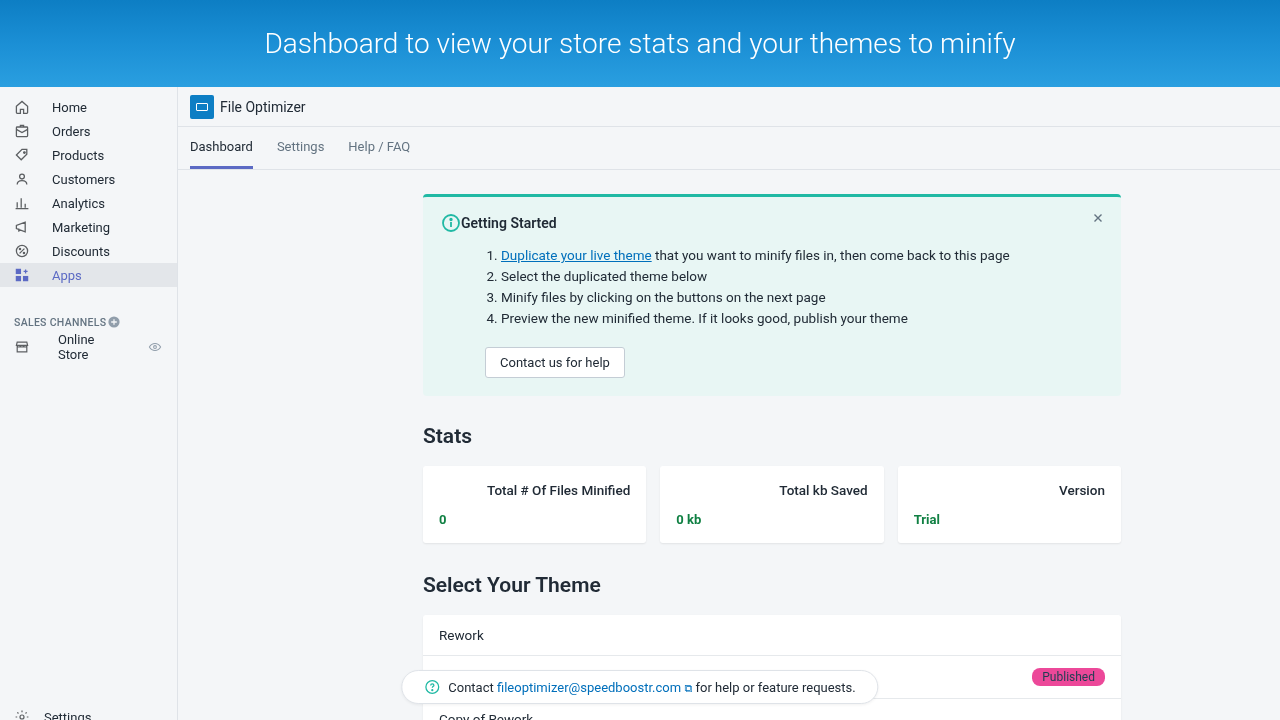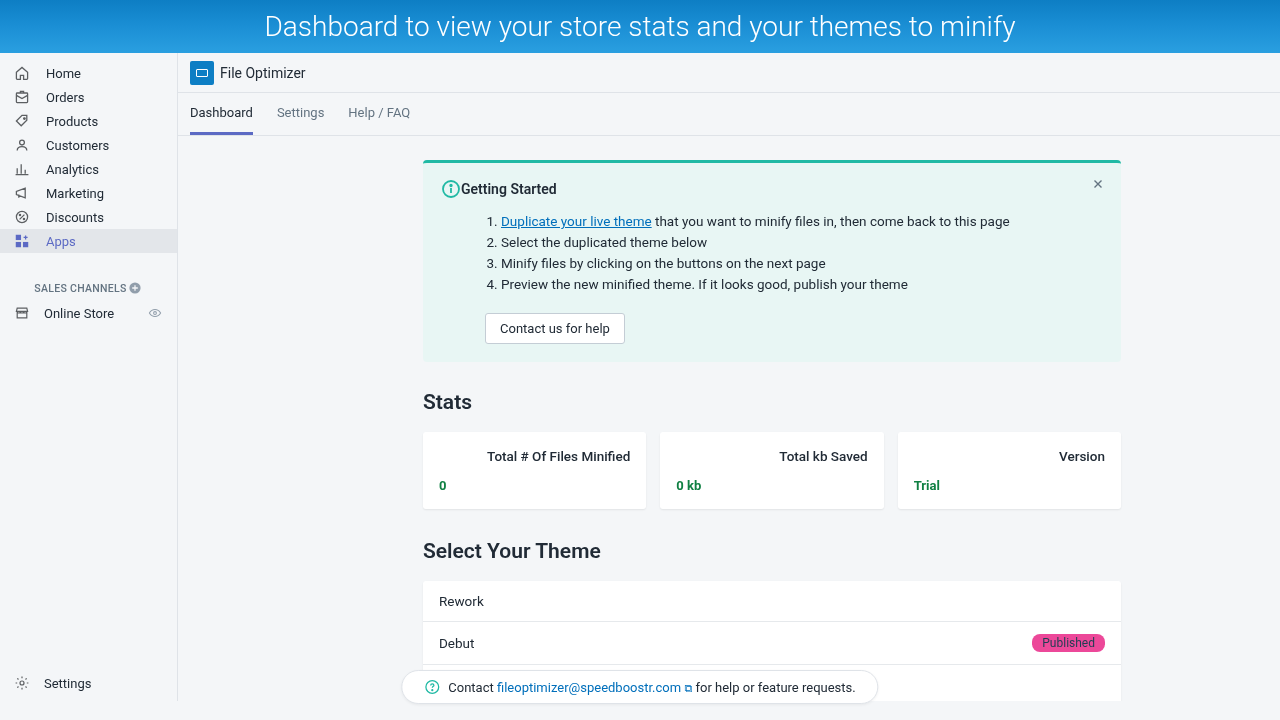--- a/index.html
+++ b/index.html
@@ -1,28 +1,28 @@
 <!DOCTYPE html>
 <html><head>
 <meta charset="utf-8">
 <style>
 * { margin: 0; padding: 0; box-sizing: border-box; font-family: -apple-system, BlinkMacSystemFont, "Segoe UI", Roboto, Helvetica, Arial, sans-serif; }
 body { background: #f4f6f8; width: 1280px; height: 720px; overflow: hidden; }
-.banner { height: 53px; background: linear-gradient(180deg, #0d7ec4 0%, #1b8fd5 50%, #2a9fe0 100%); display: flex; align-items: center; justify-content: center; }
+.banner { height: 87px; background: linear-gradient(180deg, #0d7ec4 0%, #1b8fd5 50%, #2a9fe0 100%); display: flex; align-items: center; justify-content: center; }
 .banner-text { color: #fff; font-size: 28px; font-weight: 300; }
 .app-shell { display: flex; height: calc(100% - 72px); }
 .sidebar { width: 178px; background: #f4f6f8; border-right: 1px solid #dfe3e8; padding-top: 8px; position: relative; }
-.nav-item { display: flex; align-items: center; padding: 4px 14px; height: 24px; color: #212b36; font-size: 13px; cursor: pointer; gap: 16px; }
+.nav-item { display: flex; align-items: center; padding: 4px 14px; height: 24px; color: #212b36; font-size: 13px; cursor: pointer; gap: 22px; }
 .nav-item .icon { width: 16px; height: 16px; display: flex; align-items: center; justify-content: center; }
 .nav-item.active { background: #e3e6ea; color: #5c6ac4; }
 .nav-item.active svg { stroke: #5c6ac4; fill: #5c6ac4; }
-.sales-header { display: flex; align-items: center; justify-content: center; padding: 0 14px; margin-top: 26px; height: 18px; }
+.sales-header { display: flex; align-items: center; justify-content: flex-start; padding: 0 14px; margin-top: 26px; height: 18px; }
 .sales-header-text { font-size: 10.5px; color: #637381; letter-spacing: 0.3px; font-weight: 500; }
 .plus-btn { width: 16px; height: 16px; display: flex; align-items: center; justify-content: center; cursor: pointer; }
-.store-row { display: flex; align-items: center; padding: 4px 14px; height: 24px; gap: 14px; margin-top: 4px; }
+.store-row { display: flex; align-items: center; padding: 4px 14px; height: 24px; gap: 28px; margin-top: 4px; }
 .store-row .label { font-size: 13px; color: #212b36; flex: 1; }
 .eye { width: 16px; height: 16px; display: flex; align-items: center; justify-content: center; }
 .settings-bottom { position: absolute; bottom: 0; left: 0; right: 0; display: flex; align-items: center; padding: 10px 14px; gap: 14px; font-size: 13px; color: #212b36; cursor: pointer; }
 .main { flex: 1; display: flex; flex-direction: column; background: #f4f6f8; overflow: hidden; }
 .topbar { height: 40px; background: #f4f6f8; border-bottom: 1px solid #dfe3e8; display: flex; align-items: center; padding: 0 12px; gap: 6px; }
 .app-icon { width: 24px; height: 24px; background: #0d7ec4; display: flex; align-items: center; justify-content: center; border-radius: 2px; }
 .app-icon-inner { width: 12px; height: 8px; border: 1.5px solid #fff; border-radius: 1px; }
 .app-title { font-size: 14px; color: #212b36; }
 .tabs { display: flex; gap: 24px; padding: 0 12px; border-bottom: 1px solid #dfe3e8; }
 .tab { padding: 12px 0; font-size: 13px; color: #637381; cursor: pointer; border-bottom: 3px solid transparent; }

